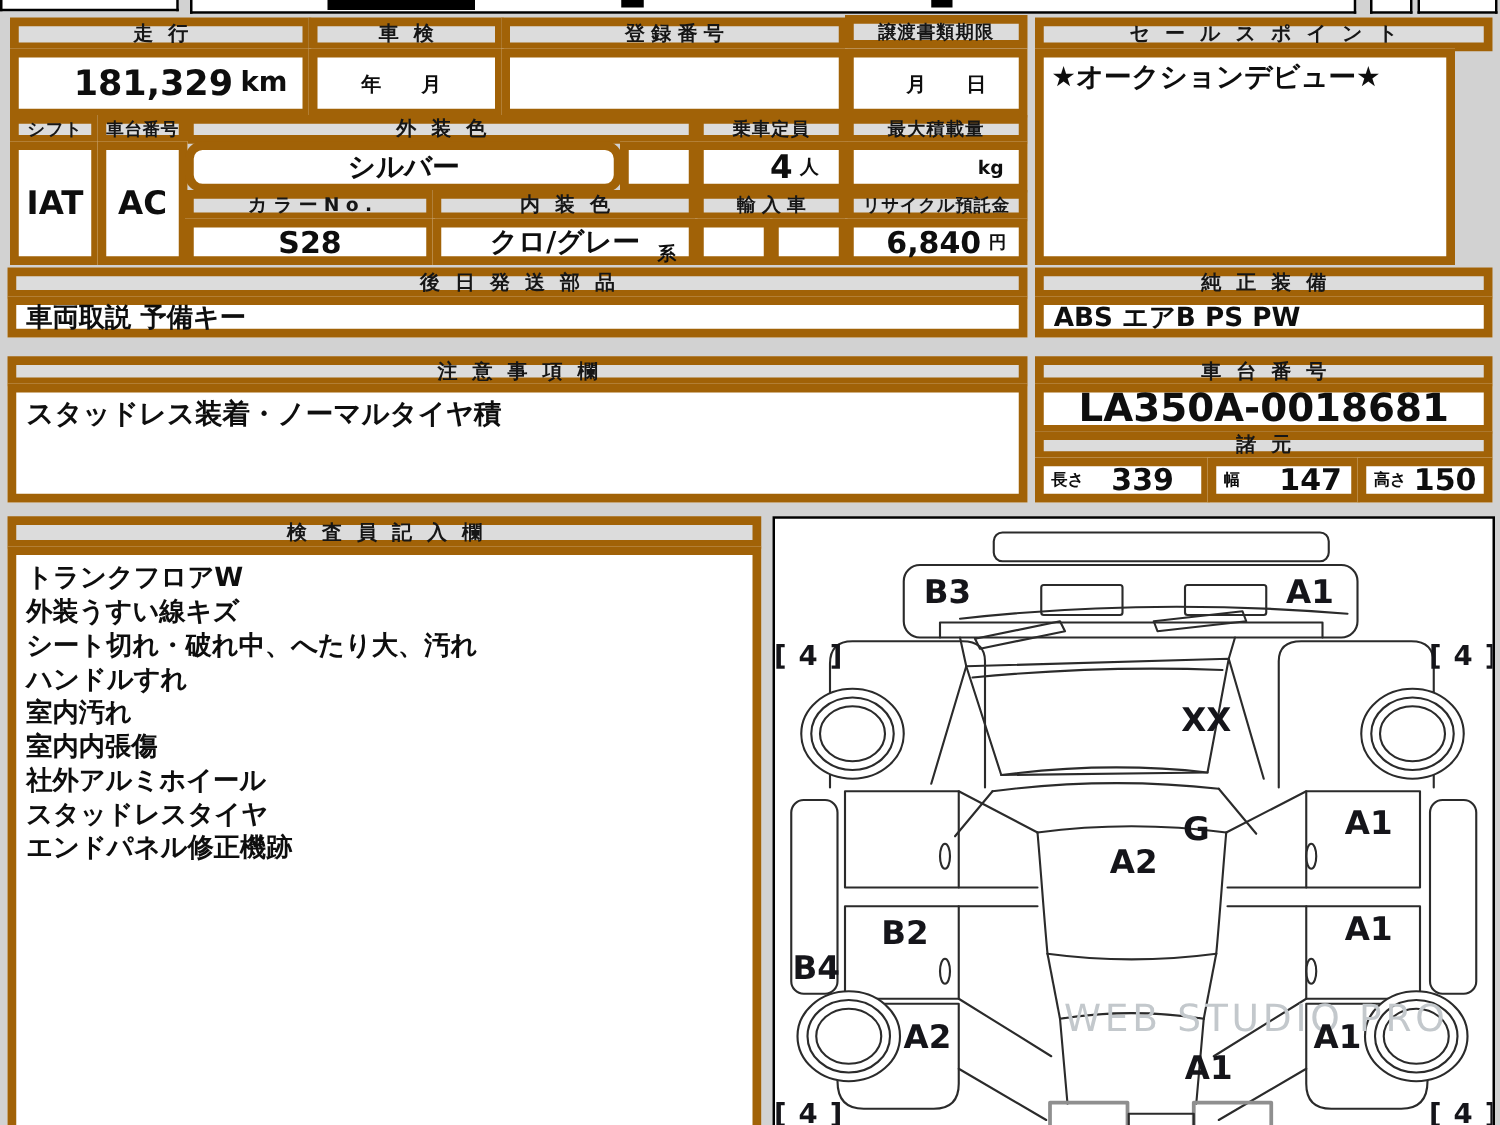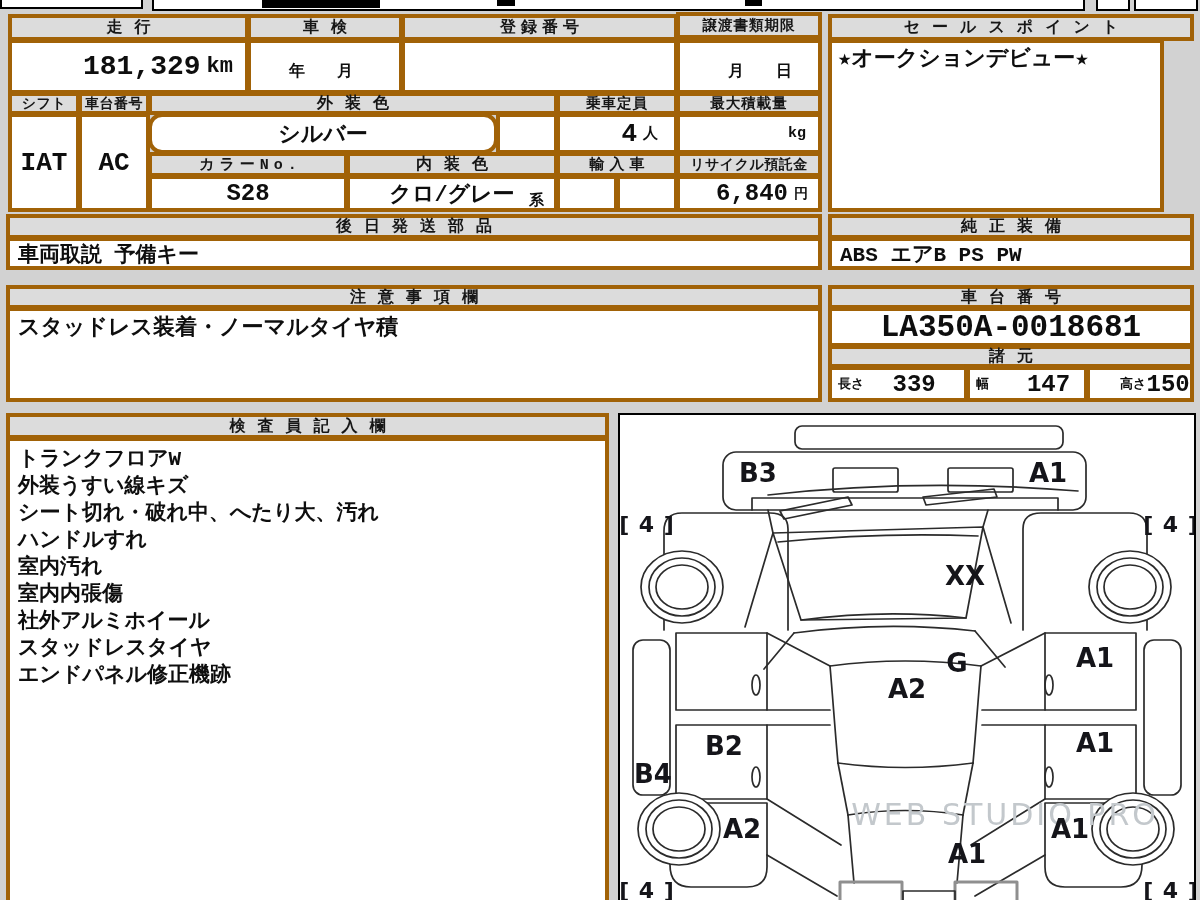--- a/index.html
+++ b/index.html
@@ -1,19 +1,19 @@
 <!DOCTYPE html>
 <html><head>
 <meta charset="utf-8">
 <style>
   html,body{margin:0;padding:0;}
   body{width:1200px;height:900px;overflow:hidden;background:#d2d2d2;
        font-family:"DejaVu Sans","Liberation Sans",sans-serif;color:#0e0e0e;}
   #sheet{position:relative;width:1200px;height:900px;}
-  .cell{position:absolute;box-sizing:border-box;border:4px solid #a16207;background:#fff;font-family:Liberation Mono, monospace;}
+  .cell{position:absolute;box-sizing:border-box;border:7px solid #a16207;background:#fff;}
   .hdr{background:#dcdcdc;display:flex;align-items:center;justify-content:center;
        font-weight:bold;font-size:16px;color:#161616;}
   .ls{letter-spacing:12px;text-indent:12px;}
   .lsm{letter-spacing:5px;text-indent:5px;}
   .tight{letter-spacing:1px;font-size:14.5px;}
   .tiny{font-size:14px;letter-spacing:0.5px;}
   .val{display:flex;align-items:center;font-weight:bold;}
   .center{justify-content:center;}
   .right{justify-content:flex-end;}
   .low{align-items:flex-end;padding-bottom:8px;text-align:center;}
@@ -113,21 +113,21 @@
 
   <div class="cell val" style="left:828px;top:366px;width:140px;height:36px;padding-left:6px;">
     <span style="font-size:13px;">長さ</span>
     <span style="font-size:24px;flex:1;text-align:center;">339</span>
   </div>
   <div class="cell val" style="left:966px;top:366px;width:122px;height:36px;padding-left:6px;">
     <span style="font-size:13px;">幅</span>
     <span style="font-size:24px;flex:1;text-align:center;margin-left:24px;">147</span>
   </div>
   <div class="cell val" style="left:1086px;top:366px;width:108px;height:36px;padding-left:6px;">
-    <span style="font-size:13px;margin-left:24px;">高さ</span>
+    <span style="font-size:13px;">高さ</span>
     <span style="font-size:24px;flex:1;text-align:center;">150</span>
   </div>
 
   <div class="cell hdr ls" style="left:6px;top:413px;width:603px;height:26px;">検査員記入欄</div>
   <div class="cell" style="left:6px;top:437px;width:603px;height:470px;">
     <div class="notewrap">
         <div>トランクフロアW</div>
         <div>外装うすい線キズ</div>
         <div>シート切れ・破れ中、へたり大、汚れ</div>
         <div>ハンドルすれ</div>

